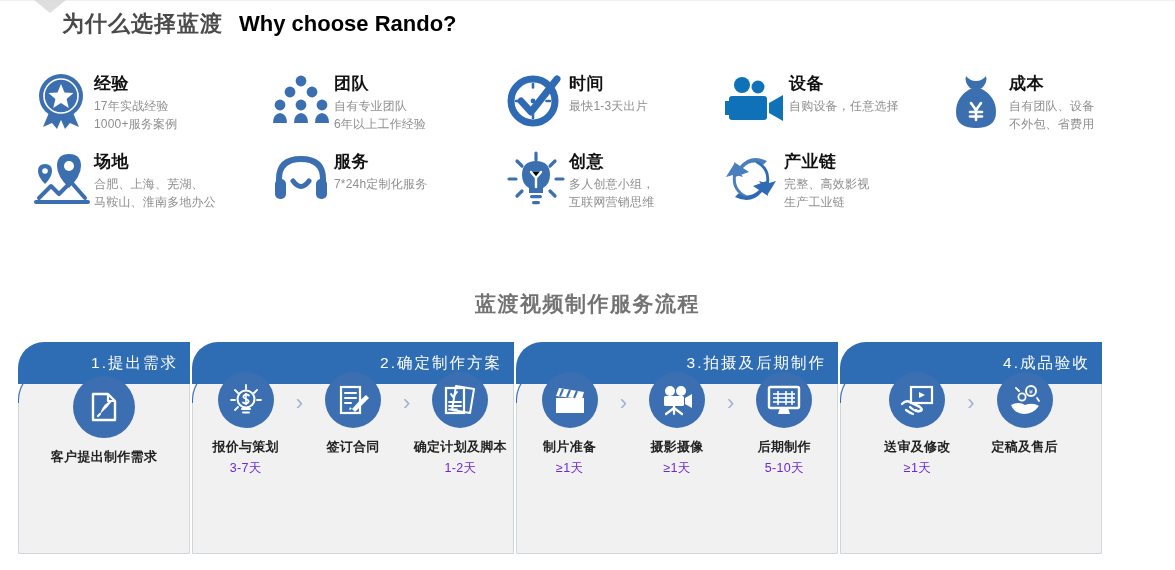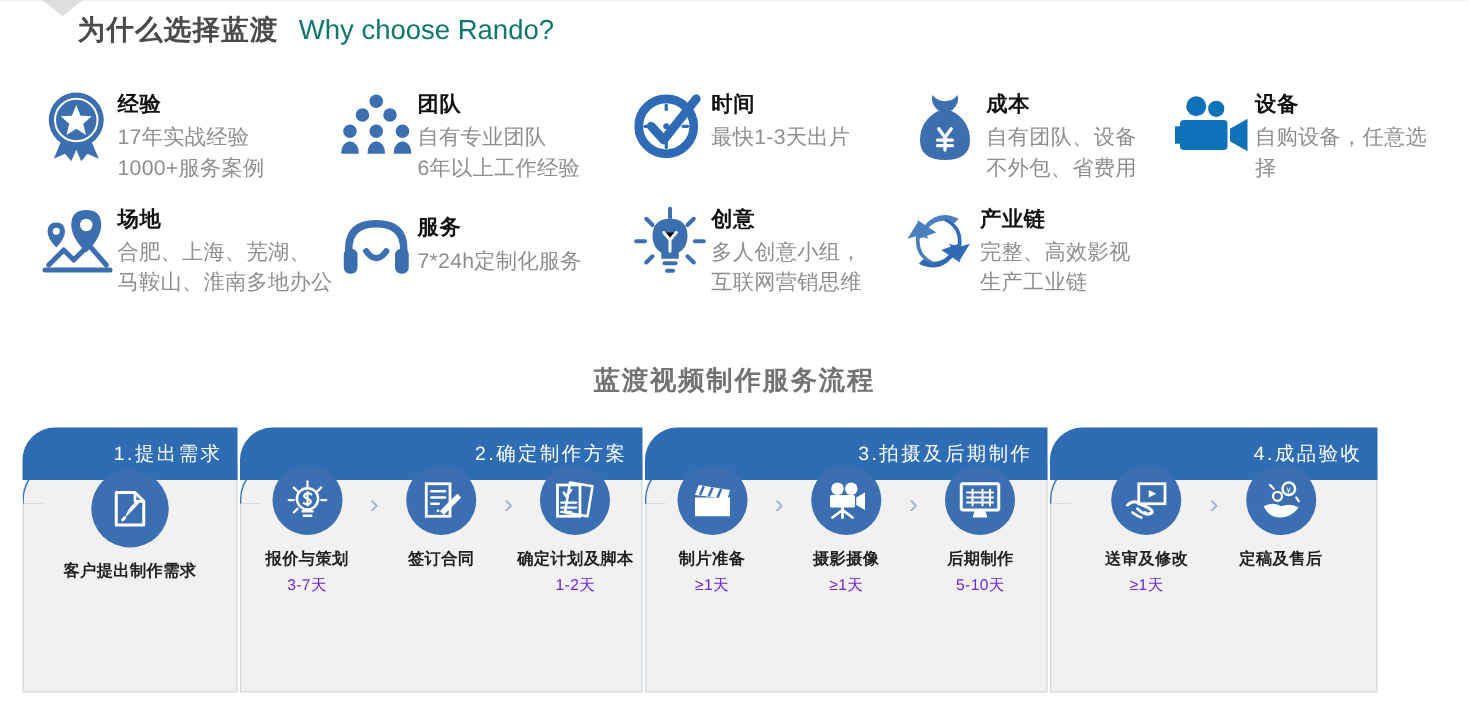--- a/index.html
+++ b/index.html
@@ -20,32 +20,32 @@
     border-top: 13px solid #d8d8d8;
     opacity: .85;
   }
   .top-rule {
     position:absolute; left:0; top:0; width:1175px; height:1px; background:#f1f1f1;
   }
 
   
   .page-head { position:absolute; left:62px; top:9px; display:flex; align-items:baseline; }
   .head-cn { font-size:22px; font-weight:700; color:#4a4a4a; letter-spacing:1px; }
-  .head-en { font-size:22px; font-weight:400; color:#0f766e; margin-left:16px; }
+  .head-en { font-size:22px; font-weight:700; color:#000000; margin-left:16px; }
 
   
   .features { position:absolute; left:28px; top:68px; width:1140px; }
   .frow { display:flex; }
   .frow.r2 { margin-top:12px;align-items:center; }
   .feat { display:flex; align-items:flex-start; }
   .feat-ico { width:66px; height:66px; flex:0 0 66px; display:flex; align-items:center; justify-content:center; }
   .feat-ico svg { display:block; }
   .feat-txt { padding-top:5px; }
   .feat-title { font-size:17px; font-weight:700; color:#111; line-height:1.25; letter-spacing:.5px; }
-  .feat-desc { font-size:17px; color:#8e8e8e; line-height:1.45; margin-top:4px; white-space:pre-line; letter-spacing:.2px; }
+  .feat-desc { font-size:12px; color:#8e8e8e; line-height:1.45; margin-top:4px; white-space:pre-line; letter-spacing:.2px; }
 
   
   .proc-head {
     position:absolute; top:290px; left:0; width:1175px; text-align:center;
     font-size:21px; font-weight:700; color:#737373; letter-spacing:1.5px;
   }
 
   
   .flow { position:absolute; left:18px; top:342px; width:1152px; height:212px; display:flex; gap:2px; }
   .card { position:relative; height:212px; }
@@ -153,54 +153,54 @@
             </g>
             <path d="M14 28 L24 39 L50 6" fill="none" stroke="#2f6bb4" stroke-width="7" stroke-linecap="round" stroke-linejoin="round"></path>
           </svg>
         </div>
         <div class="feat-txt">
           <div class="feat-title">时间</div>
           <div class="feat-desc">最快1-3天出片</div>
         </div>
       </div>
 
+      <div class="feat" style="width:220px">
+        <div class="feat-ico">
+          <svg width="62" height="50" viewBox="0 0 62 50">
+            <circle cx="17" cy="9" r="8" fill="#0f72b8"></circle>
+            <circle cx="33" cy="11" r="6.5" fill="#0f72b8"></circle>
+            <rect x="4" y="20" width="38" height="24" rx="3" fill="#0f72b8"></rect>
+            <rect x="0" y="25" width="6" height="14" fill="#0f72b8"></rect>
+            <path d="M44 27 L58 19 L58 45 L44 37 Z" fill="#0f72b8"></path>
+          </svg>
+        </div>
+        <div class="feat-txt">
+          <div class="feat-title">设备</div>
+          <div class="feat-desc">自购设备，任意选择</div>
+        </div>
+      </div>
+
       <div class="feat" style="width:215px">
         <div class="feat-ico">
           <svg width="52" height="58" viewBox="0 0 52 58">
             <path d="M16 4 q4 5 10 5 q6 0 10 -5 q2 6 -4 12 q-6 2 -12 0 q-6 -6 -4 -12 z" fill="#3c6fb0"></path>
             <path d="M22 16 q-16 8 -16 24 q0 16 20 16 q20 0 20 -16 q0 -16 -16 -24 z" fill="#3c6fb0"></path>
             <g stroke="#fff" stroke-width="2.6" stroke-linecap="round">
               <line x1="21" y1="31" x2="26" y2="38"></line>
               <line x1="31" y1="31" x2="26" y2="38"></line>
               <line x1="26" y1="38" x2="26" y2="48"></line>
               <line x1="20" y1="40" x2="32" y2="40"></line>
               <line x1="20" y1="44.5" x2="32" y2="44.5"></line>
             </g>
           </svg>
         </div>
         <div class="feat-txt">
           <div class="feat-title">成本</div>
           <div class="feat-desc">自有团队、设备
 不外包、省费用</div>
-        </div>
-      </div>
-
-      <div class="feat" style="width:220px">
-        <div class="feat-ico">
-          <svg width="62" height="50" viewBox="0 0 62 50">
-            <circle cx="17" cy="9" r="8" fill="#0f72b8"></circle>
-            <circle cx="33" cy="11" r="6.5" fill="#0f72b8"></circle>
-            <rect x="4" y="20" width="38" height="24" rx="3" fill="#0f72b8"></rect>
-            <rect x="0" y="25" width="6" height="14" fill="#0f72b8"></rect>
-            <path d="M44 27 L58 19 L58 45 L44 37 Z" fill="#0f72b8"></path>
-          </svg>
-        </div>
-        <div class="feat-txt">
-          <div class="feat-title">设备</div>
-          <div class="feat-desc">自购设备，任意选择</div>
         </div>
       </div>
 
     </div>
 
     <div class="frow r2">
 
       <div class="feat" style="width:240px">
         <div class="feat-ico">
           <svg width="60" height="54" viewBox="0 0 60 54">

